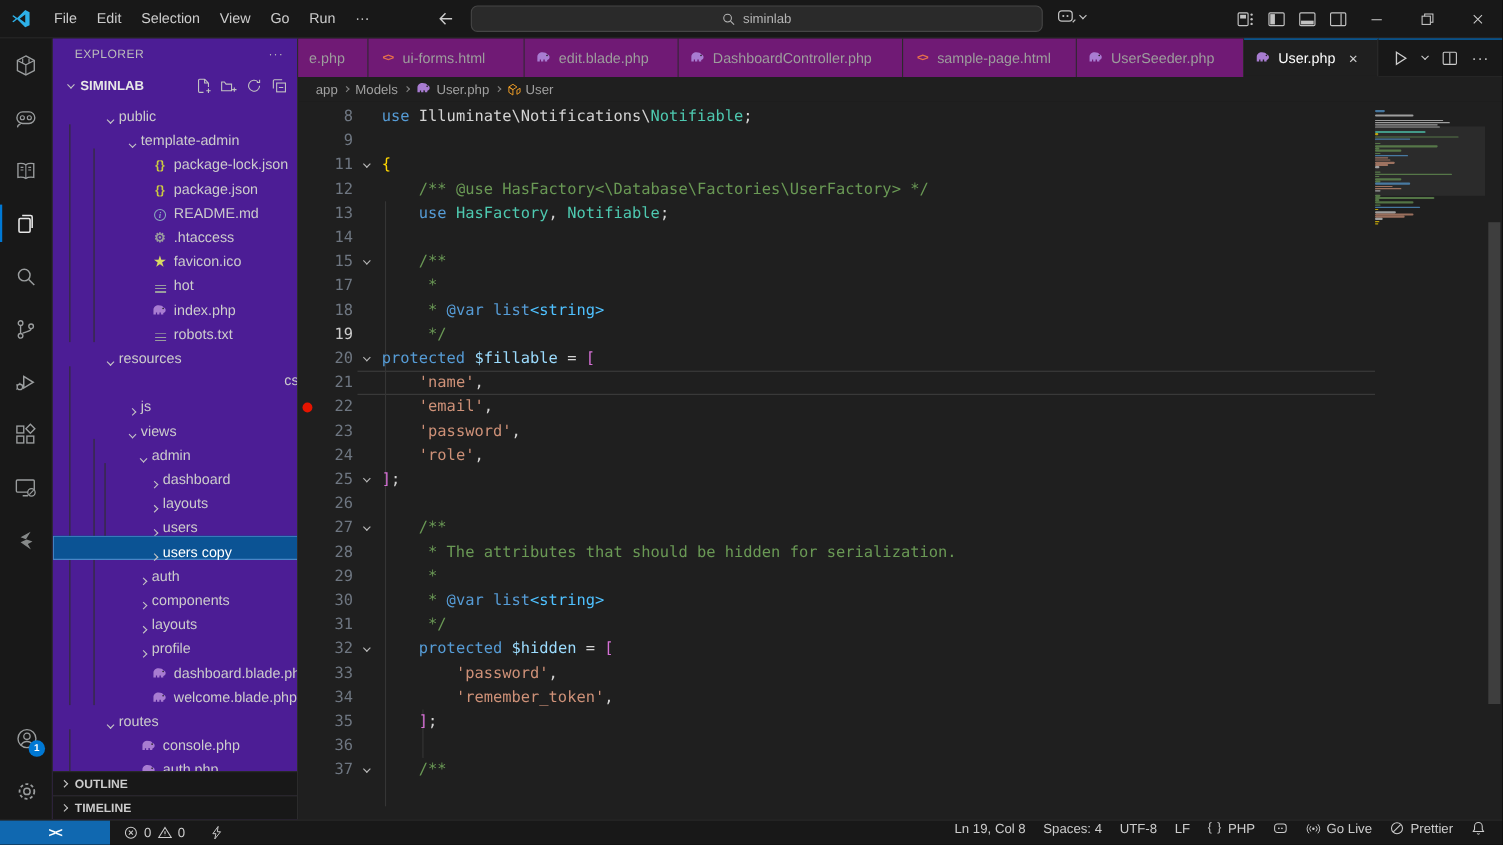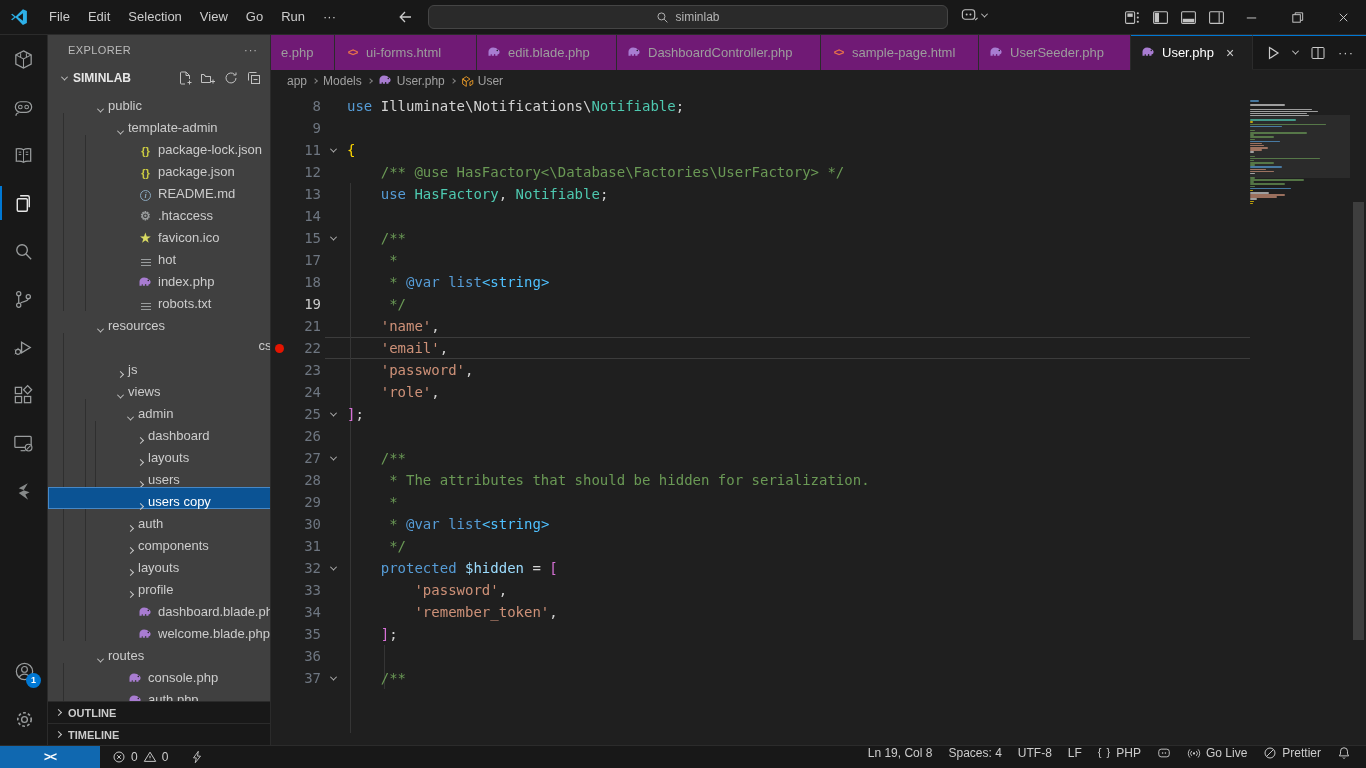--- a/index.html
+++ b/index.html
@@ -33,21 +33,21 @@
   #activitybar { width:48px; background:#181818; border-right:1px solid #2b2b2b;
     display:flex; flex-direction:column; align-items:center; position:relative; }
   .act { width:48px; height:48px; display:flex; align-items:center; justify-content:center; color:#9a9d9e; position:relative; }
   .act svg { width:23px; height:23px; }
   .act.active { color:#e7e7e7; }
   .act.active::before { content:""; position:absolute; left:0; top:7px; width:2px; height:34px; background:#0078d4; }
   #act-bottom { position:absolute; bottom:2px; left:0; width:48px; display:flex; flex-direction:column; align-items:center; }
   .badge { position:absolute; right:7px; bottom:7px; min-width:15px; height:15px; border-radius:8px;
     background:var(--badge,#0078d4); color:#fff; font-size:9px; line-height:15px; text-align:center; font-weight:bold; }
 
-  #sidebar { width:230px; background:#404040; border-right:1px solid #2b2b2b; position:relative; overflow:hidden; }
+  #sidebar { width:230px; background:#4c1d95; border-right:1px solid #2b2b2b; position:relative; overflow:hidden; }
   #sb-header { height:30px; display:flex; align-items:center; padding:0 12px 0 20px; font-size:11px;
     letter-spacing:.4px; color:#bbbbbb; justify-content:space-between; }
   #sb-project { height:26px; display:flex; align-items:center; padding:0 8px 0 6px; font-weight:bold; font-size:12px; color:#e7e7e7; }
   #sb-tools { margin-left:auto; display:flex; gap:7px; color:#c2c2c2; }
   #sb-tools svg { width:16px; height:16px; }
   #tree { position:absolute; top:56px; left:0; width:230px; }
   .trow { height:22px; display:flex; align-items:flex-end; font-size:13px; color:#cccccc; white-space:nowrap; position:relative; }
   .trow .lbl { margin-left:5px; }
   .trow.sel { background:var(--selection-bg,#0b5394); color:#ffffff; box-shadow:inset 0 0 0 1px rgba(120,180,240,.55); }
   .chev { width:5px; height:5px; border-right:1.4px solid #c5c5c5; border-bottom:1.4px solid #c5c5c5; display:inline-block; flex:none; }
@@ -618,20 +618,28 @@
               <span class="bp"></span>
               <span class="ln">18</span>
               <span class="fold"></span>
               <span class="ctext"><span style="color:var(--cm)">     * </span><span style="color:var(--tag)">@var</span><span style="color:var(--fg)"> </span><span style="color:var(--kw)">list</span><span style="color:var(--cy)">&lt;string&gt;</span></span>
             </div>
             <div class="crow cur">
               <span class="bp"></span>
               <span class="ln">19</span>
               <span class="fold"></span>
               <span class="ctext"><span style="color:var(--fg)">     </span><span style="color:var(--cm)">*/</span></span>
+            </div>
+            <div class="crow">
+              <span class="bp"></span>
+              <span class="ln">20</span>
+              <span class="fold">
+                <span class="chev down"></span>
+              </span>
+              <span class="ctext"><span style="color:var(--kw)">protected </span><span style="color:var(--var)">$fillable</span><span style="color:var(--fg)"> = </span><span style="color:var(--b2)">[</span></span>
             </div>
             <div class="crow">
               <span class="bp"></span>
               <span class="ln">21</span>
               <span class="fold"></span>
               <span class="ctext"><span style="color:var(--fg)">    </span><span style="color:var(--str)">'name'</span><span style="color:var(--fg)">,</span></span>
             </div>
             <div class="crow">
               <span class="bp">
                 <span class="dot"></span>

